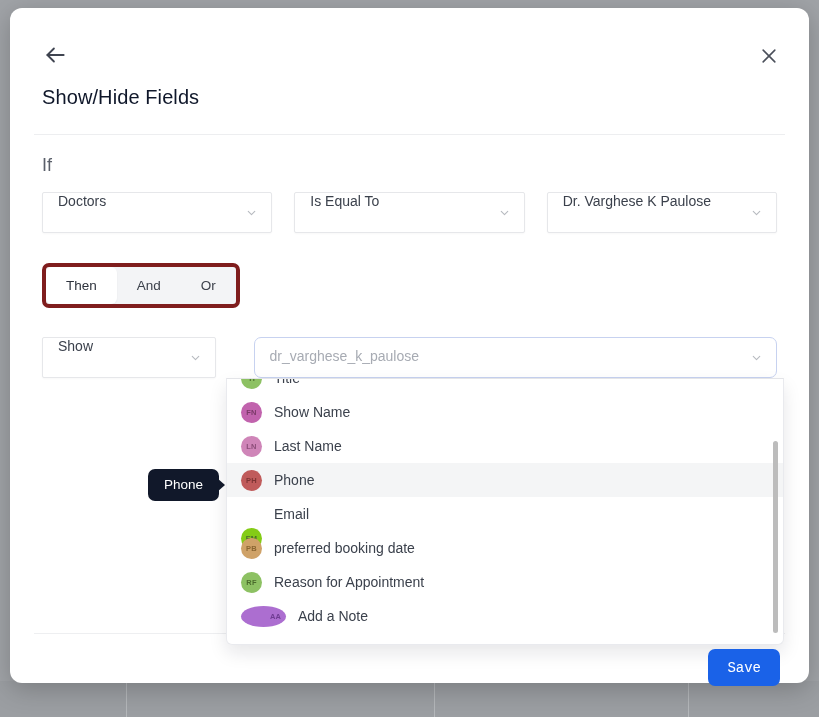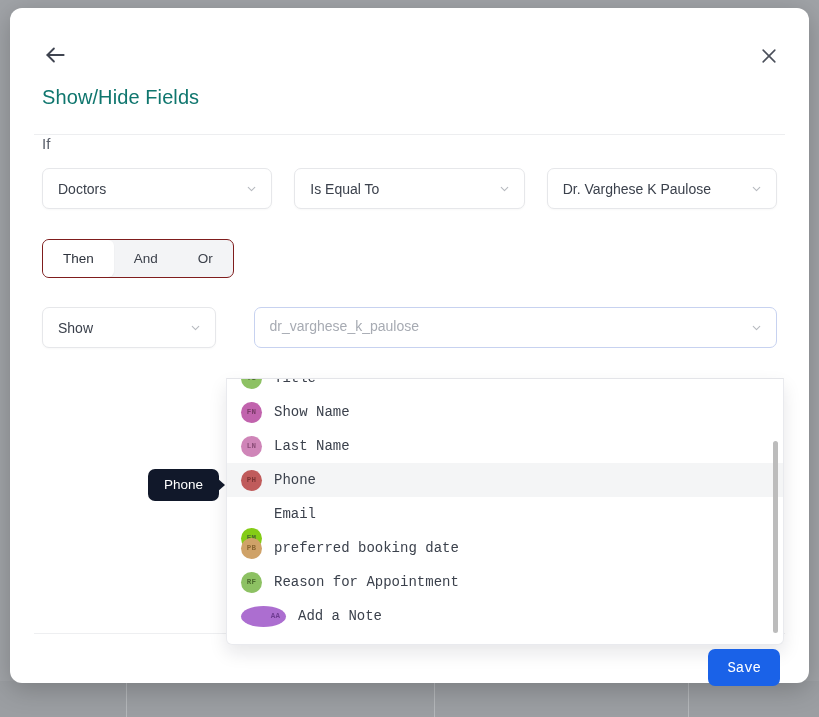--- a/index.html
+++ b/index.html
@@ -69,54 +69,54 @@
     width: 20px;
     height: 20px;
     color: #4a4f5a;
     cursor: pointer;
   }
 
   .page-title {
     margin: 18px 0 0 0;
     font-size: 20px;
     font-weight: 400;
-    color: #0f766e;
+    color: #0f172a;
     letter-spacing: .1px;
   }
 
   .divider {
     height: 1px;
     background: #edeef0;
     margin: 25px 24px 0 24px;
   }
 
   .body-wrap {
     padding: 0 32px;
     position: relative;
   }
 
   .if-label {
-    font-size: 15px;
+    margin-top: 20px;
+    font-size: 18px;
     color: #5a5f6a;
   }
 
   .row {
     display: flex;
     gap: 22px;
     margin-top: 16px;
   }
 
   .field {
     position: relative;
     height: 41px;
     border: 1px solid #e6e7ea;
-    border-radius: 7px;
+    border-radius: 2px;
     background: #fff;
     display: flex;
-    align-items: center;
     padding: 0 34px 0 15px;
     font-size: 14px;
     color: #3b414c;
     box-sizing: border-box;
     box-shadow: 0 1px 2px rgba(16,24,40,0.03);
     cursor: pointer;
     white-space: nowrap;
     overflow: hidden;
   }
   .field.w1 { width: 247px; }
@@ -134,21 +134,21 @@
   }
 
   
   .tabs {
     margin-top: 30px;
     display: inline-flex;
     background: #f3f4f6;
     border-radius: 7px;
     padding: 0;
     overflow: hidden;
-    border: 1px solid #7f1d1d;
+    border: 4px solid #7f1d1d;
   }
   .tab {
     padding: 0 20px;
     height: 37px;
     line-height: 37px;
     font-size: 13.5px;
     color: #3c414b;
     cursor: pointer;
   }
   .tab.active {
@@ -195,21 +195,20 @@
     border-radius: 0 0 6px 6px;
     box-shadow: 0 8px 18px rgba(16,24,40,0.10);
     overflow: hidden;
     z-index: 30;
   }
   .dd-list {
     position: absolute;
     left: 0;
     right: 0;
     top: -18px;
-    font-family: Liberation Mono, monospace;
   }
   .dd-item {
     display: flex;
     align-items: center;
     height: 34px;
     padding: 0 14px;
     gap: 12px;
     font-size: 14px;
     color: #3b414c;
     cursor: pointer;

